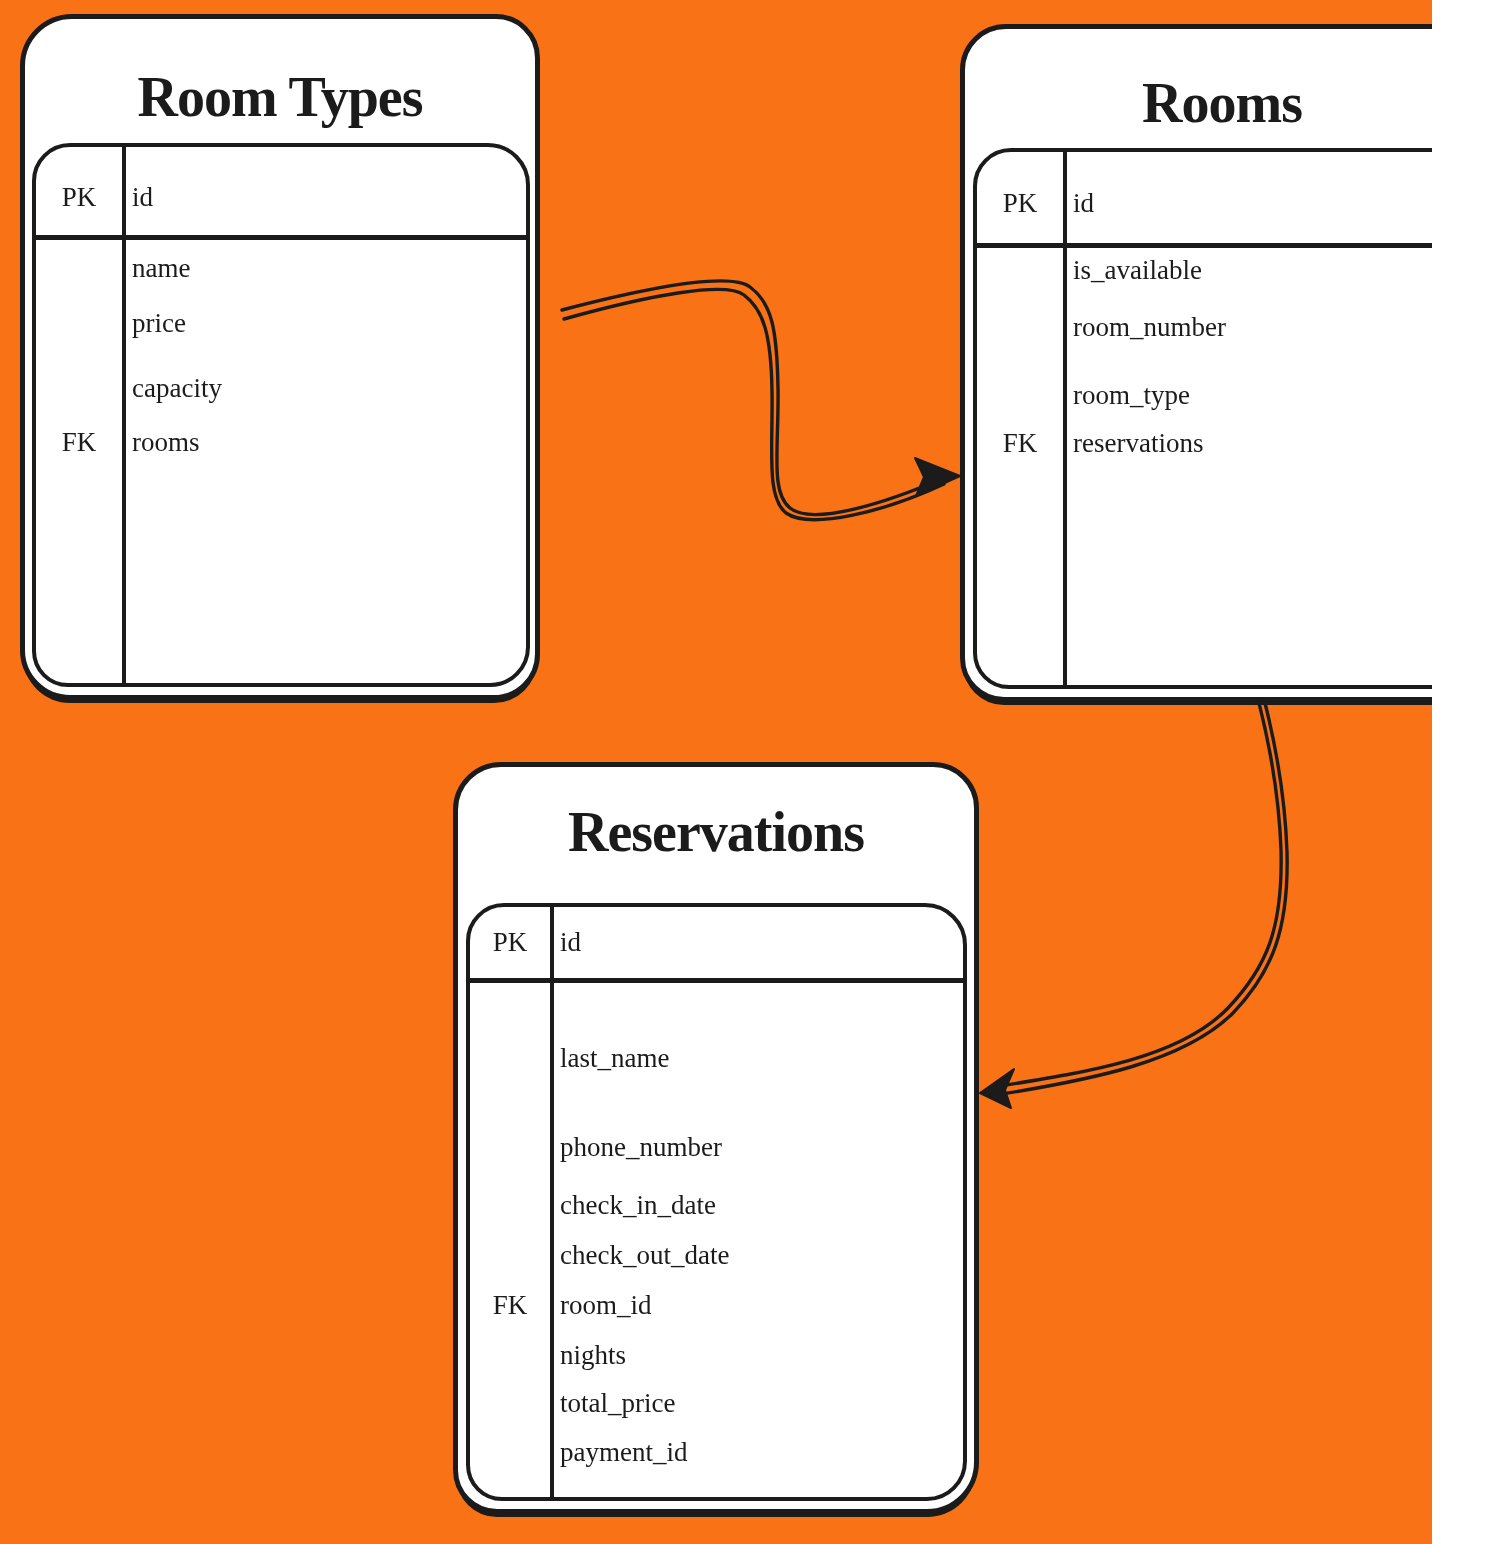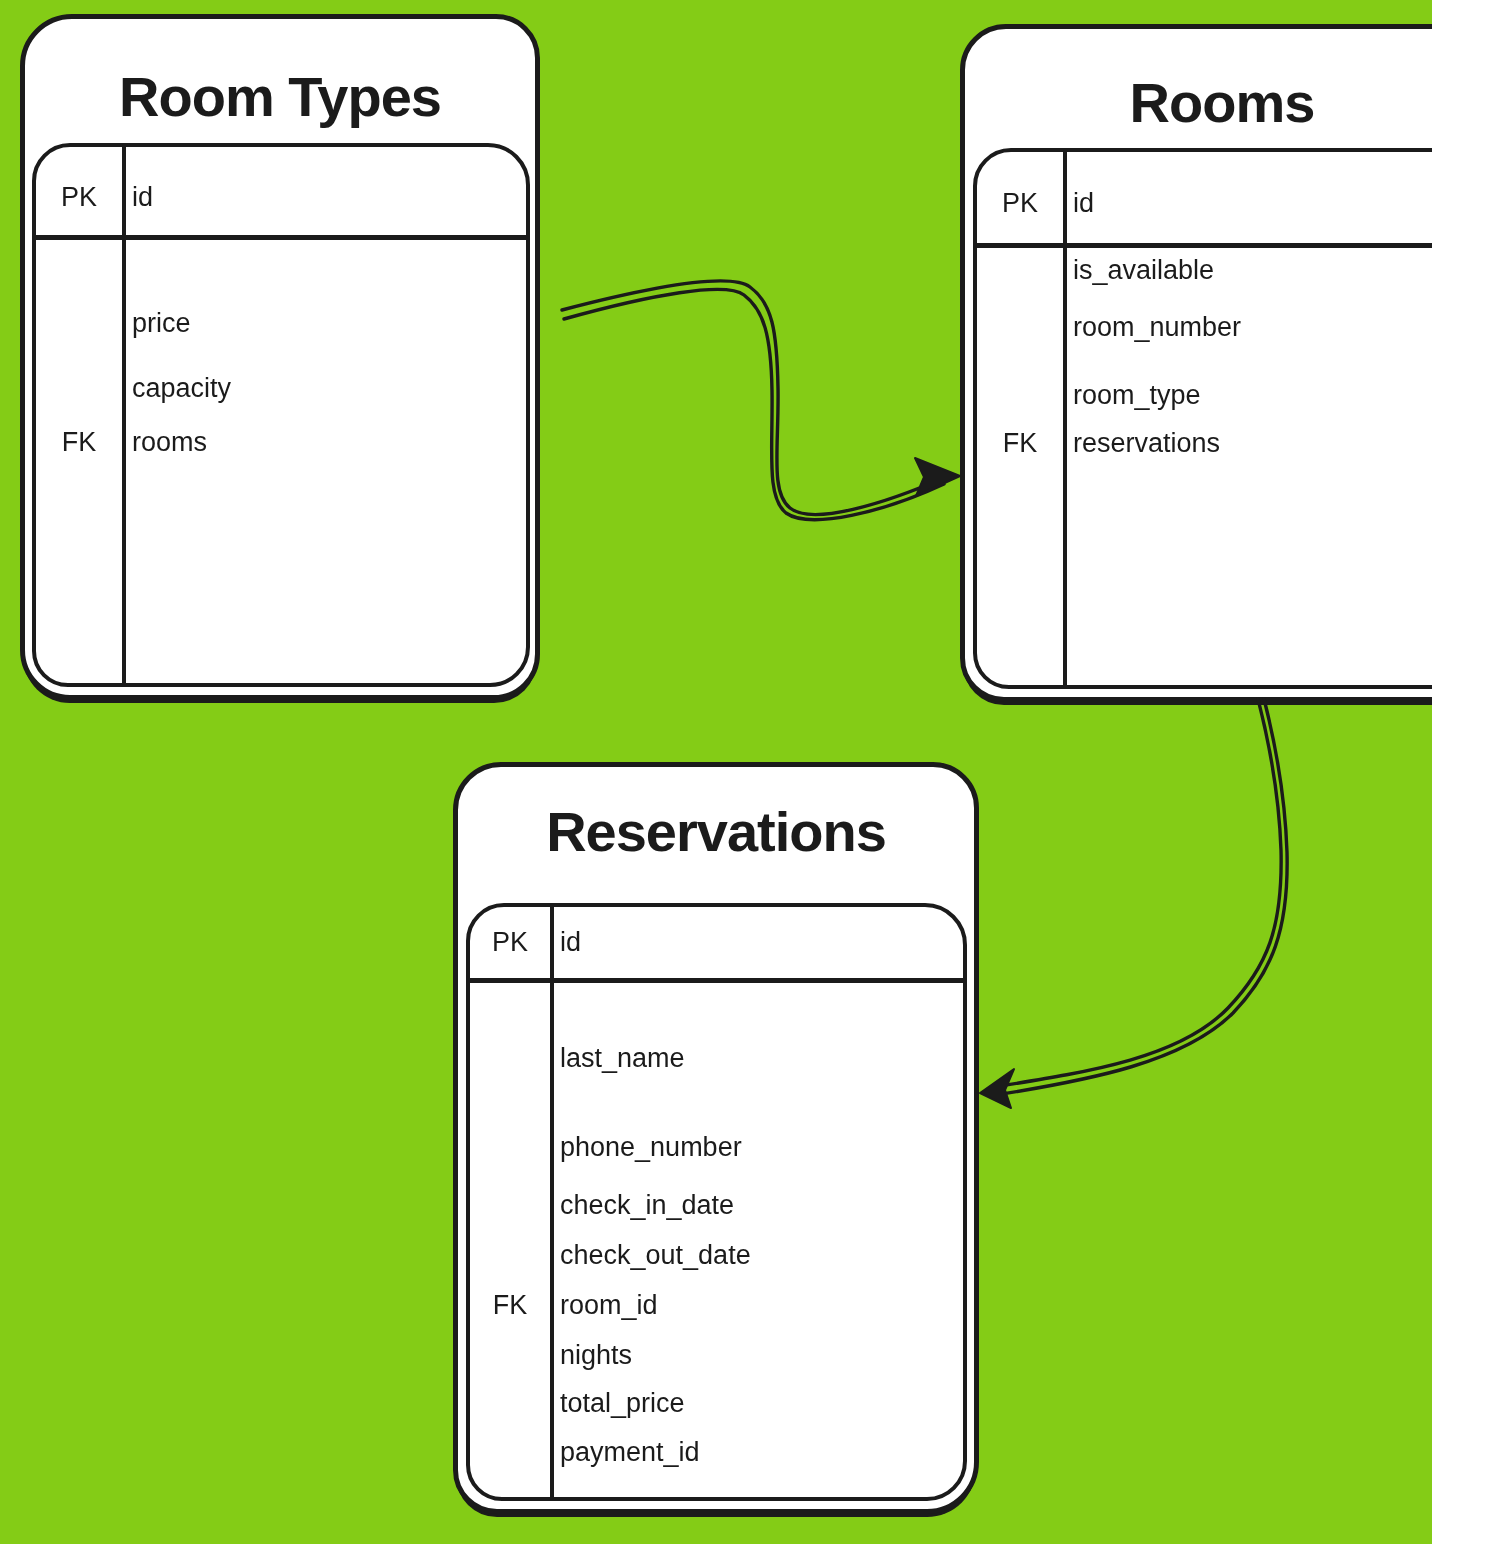--- a/index.html
+++ b/index.html
@@ -2,23 +2,23 @@
 <html><head>
 <meta charset="utf-8">
 <style>
   :root{
     --ink:#1b1b1b;
   }
   html,body{margin:0;padding:0;background:#ffffff;}
   #canvas{
     position:relative;
     width:1432px;height:1544px;
-    background:#84cc16;
+    background:#f97316;
     overflow:hidden;
-    font-family:Liberation Sans, sans-serif;
+    font-family:Liberation Serif, serif;
     color:var(--ink);
   }
   
   .tbl{
     position:absolute;
     border:5px solid var(--ink);
     background:#fff;
     box-sizing:border-box;
     box-shadow:0 6px 0 -3px var(--ink); 
   }
@@ -92,20 +92,24 @@
 
   <div class="tbl" style="left:20px;top:14px;width:520px;height:686px;border-radius:52px 44px 46px 50px;">
     <div class="tbl-title" style="top:48px;">Room Types</div>
     <div class="inner" style="top:124px;left:7px;right:5px;bottom:8px;--keyw:86px;">
       <div class="vdiv"></div>
       <div class="row" style="top:28px;">
         <span class="cell key">PK</span>
         <span class="cell field">id</span>
       </div>
       <div class="hline" style="top:88px;"></div>
+      <div class="row" style="top:99px;">
+        <span class="cell key"></span>
+        <span class="cell field">name</span>
+      </div>
       <div class="row" style="top:219px;">
         <span class="cell key"></span>
         <span class="cell field">capacity</span>
       </div>
       <div class="row" style="top:154px;">
         <span class="cell key"></span>
         <span class="cell field">price</span>
       </div>
       <div class="row" style="top:273px;">
         <span class="cell key">FK</span>

